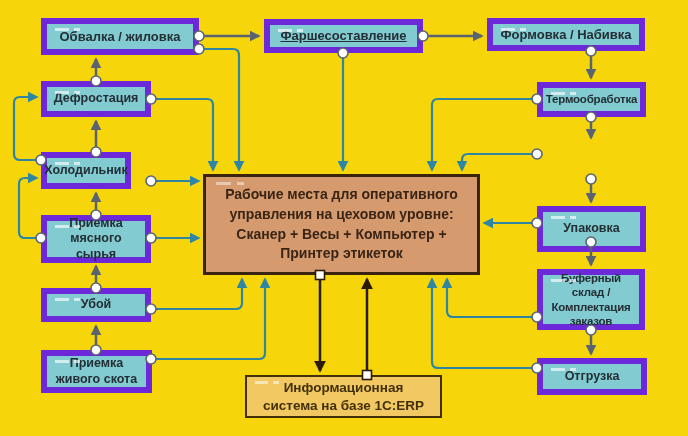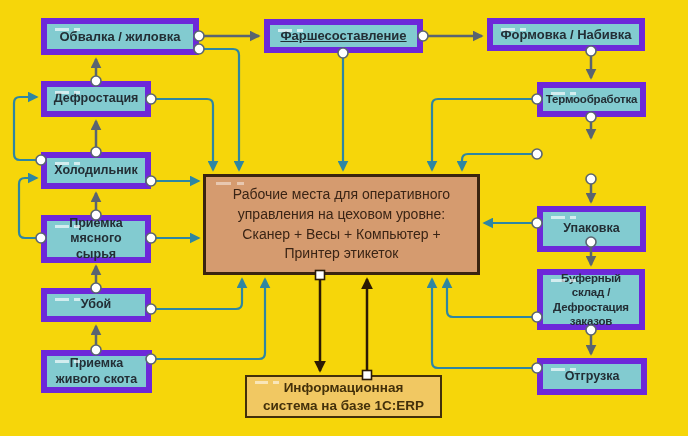--- a/index.html
+++ b/index.html
@@ -23,21 +23,21 @@
   .node::after{
     content:"";position:absolute;top:4px;left:27px;width:6px;height:2.5px;
     background:rgba(255,255,255,0.65);
   }
   .wide{font-size:13px;}
   .tight{font-size:11.5px;letter-spacing:-0.2px;}
   #central{
     position:absolute;left:203px;top:174px;width:277px;height:101px;box-sizing:border-box;
     background:#D59B6F;border:3px solid #3A2410;
     display:flex;align-items:center;justify-content:center;text-align:center;
-    font-weight:normal;font-size:14px;line-height:1.42;color:#3A2415;
+    font-weight:bold;font-size:14px;line-height:1.42;color:#3A2415;
     padding:4px 10px;z-index:1;
   }
   #central::before{
     content:"";position:absolute;top:5px;left:10px;width:15px;height:2.5px;
     background:rgba(255,255,255,0.45);
   }
   #central::after{
     content:"";position:absolute;top:5px;left:31px;width:7px;height:2.5px;
     background:rgba(255,255,255,0.45);
   }
@@ -54,21 +54,21 @@
   }
   #erp::after{
     content:"";position:absolute;top:4px;left:26px;width:6px;height:2.5px;
     background:rgba(255,255,255,0.55);
   }
   
   #n-obvalka   {left:41px; top:18px; width:158px;height:37px;}
   #n-farsh     {left:264px;top:19px; width:159px;height:34px;text-decoration:underline;}
   #n-formovka  {left:487px;top:18px; width:158px;height:33px;}
   #n-defrost   {left:41px; top:81px; width:110px;height:36px;}
-  #n-holod     {left:41px; top:152px;width:110px;height:37px;}
+  #n-holod     {left:41px; top:152px;width:90px;height:37px;}
   #n-priemkam  {left:41px; top:215px;width:110px;height:48px;}
   #n-uboj      {left:41px; top:288px;width:110px;height:34px;}
   #n-priemkazh {left:41px; top:350px;width:111px;height:43px;}
   #n-termo     {left:537px;top:82px; width:109px;height:35px;}
   #n-ohlazh    {left:537px;top:142px;width:109px;height:37px;}
   #n-upak      {left:537px;top:206px;width:109px;height:46px;}
   #n-bufer     {left:537px;top:269px;width:108px;height:61px;}
   #n-otgruzka  {left:537px;top:358px;width:110px;height:37px;}
   #connector-layer{position:absolute;left:0;top:0;z-index:2;pointer-events:none;}
 </style>
@@ -80,21 +80,21 @@
   <div class="node wide" id="n-obvalka">Обвалка / жиловка</div>
   <div class="node wide" id="n-farsh">Фаршесоставление</div>
   <div class="node" id="n-defrost">Дефростация</div>
   <div class="node wide" id="n-formovka">Формовка / Набивка</div>
   <div class="node" id="n-holod">Холодильник</div>
   <div class="node" id="n-priemkam">Приемка мясного сырья</div>
   <div class="node" id="n-uboj">Убой</div>
   <div class="node tight" id="n-termo">Термообработка</div>
   <div class="node" id="n-priemkazh">Приемка живого скота</div>
   <div class="node" id="n-upak">Упаковка</div>
-  <div class="node tight" id="n-bufer">Буферный склад / Дефростация заказов</div>
+  <div class="node tight" id="n-bufer">Буферный склад / Комплектация заказов</div>
   <div class="node" id="n-otgruzka">Отгрузка</div>
 
   <div id="central">Рабочие места для оперативного управления на цеховом уровне: Сканер + Весы + Компьютер + Принтер этикеток</div>
   <div id="erp">Информационная система на базе 1С:ERP</div>
 
   <svg id="connector-layer" width="688" height="436" viewBox="0 0 688 436" xmlns="http://www.w3.org/2000/svg">
     <defs>
       <marker id="ah-grey" markerUnits="userSpaceOnUse" markerWidth="11" markerHeight="11" viewBox="0 0 10 10" refX="8.5" refY="5" orient="auto">
         <path d="M0,0 L10,5 L0,10 z" fill="#5A6470"></path>
       </marker>

